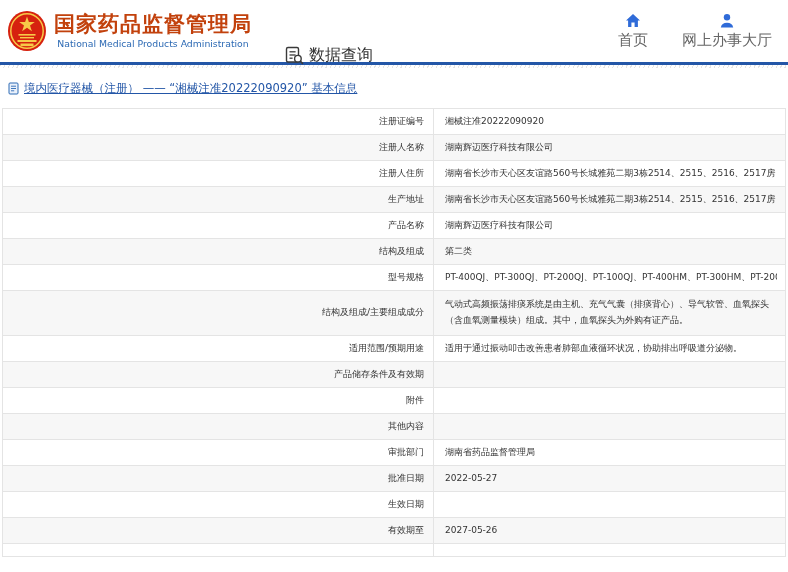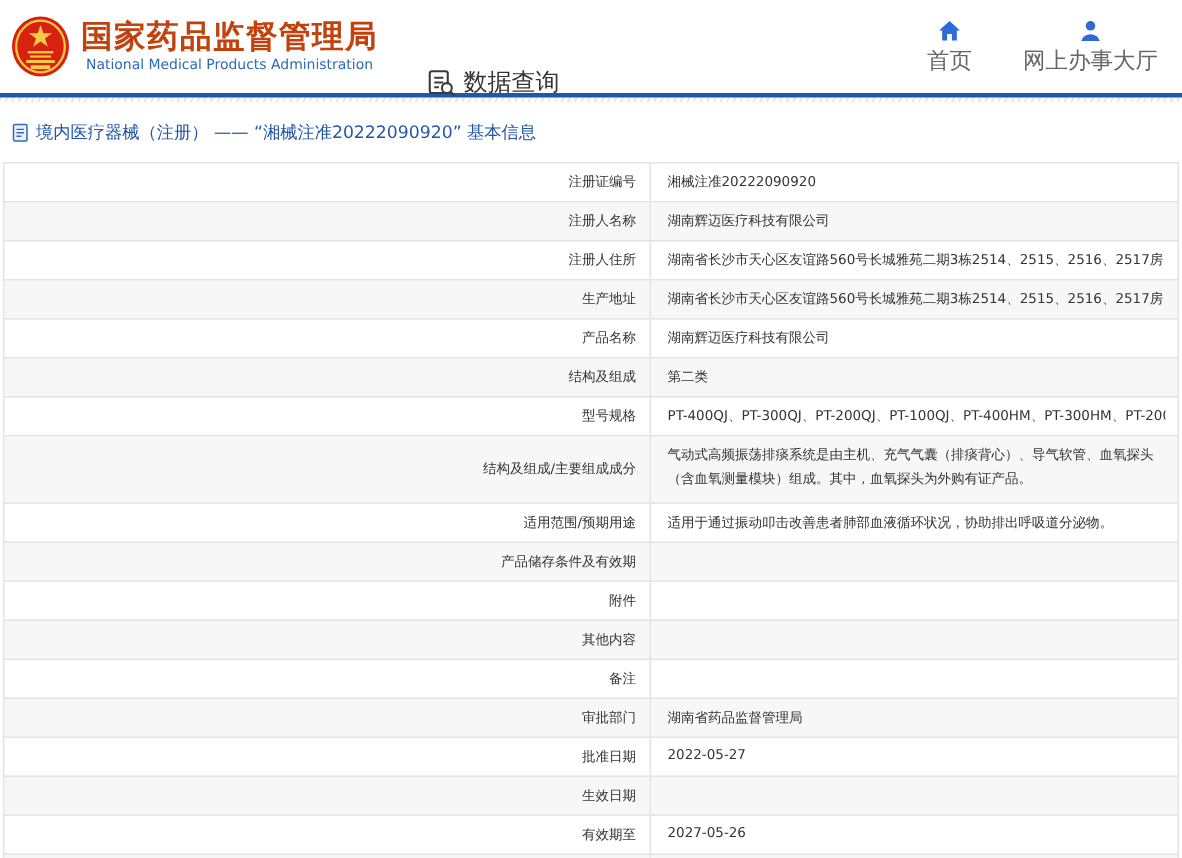--- a/index.html
+++ b/index.html
@@ -16,21 +16,21 @@
   .org-en { font-size:9.3px; color:#2d6ab4; margin-top:2px;text-align:center; }
   .dq { display:flex; align-items:center; gap:5px; margin-left:32px; font-size:16px; font-weight:400; color:#333; cursor:pointer;margin-top:48px; }
   .spacer { flex:1; }
   .nav-item { display:flex; flex-direction:column; align-items:center; margin-left:34px; cursor:pointer; }
   .nav-item .lbl { font-size:15px; color:#666; margin-top:3px; white-space:nowrap; }
   
   .rule { border-top:3px solid #2356a7; height:6px;
           background:repeating-linear-gradient(115deg,#e3e3e3 0 1px,#ffffff 1px 4px); }
   
   .crumb { height:40px; display:flex; align-items:center; gap:5px; padding-left:8px;
-           font-size:11.5px; color:#2356a7; }
+           font-size:11.5px; color:#2356a7;text-decoration:underline; }
   
   table.info { width:784px; margin:0 2px; border-collapse:collapse; table-layout:fixed;
                font-size:9px; color:#333; }
   table.info col.c1 { width:431px; }
   table.info th, table.info td { border:1px solid #e4e4e4; height:11px; vertical-align:middle; }
   table.info th { text-align:right; font-weight:normal; padding:6px 9px 6px 4px; }
   table.info td { padding:6px 8px 6px 11px; text-align:left; }
   table.info tr:nth-child(even) { background:#f7f7f7; }
   td .val { display:block; white-space:nowrap; overflow:hidden; }
   tr.multi td .val { white-space:normal; line-height:1.75; }
@@ -198,28 +198,20 @@
       <tr>
         <th><span class="lblwrap">
             <span>其他内容</span>
           </span></th>
         <td>
           <span class="val"></span>
         </td>
       </tr>
       <tr>
         <th><span class="lblwrap">
-            <span>备注</span>
-          </span></th>
-        <td>
-          <span class="val"></span>
-        </td>
-      </tr>
-      <tr>
-        <th><span class="lblwrap">
             <span>审批部门</span>
           </span></th>
         <td>
           <span class="val">湖南省药品监督管理局</span>
         </td>
       </tr>
       <tr>
         <th><span class="lblwrap">
             <span>批准日期</span>
           </span></th>

